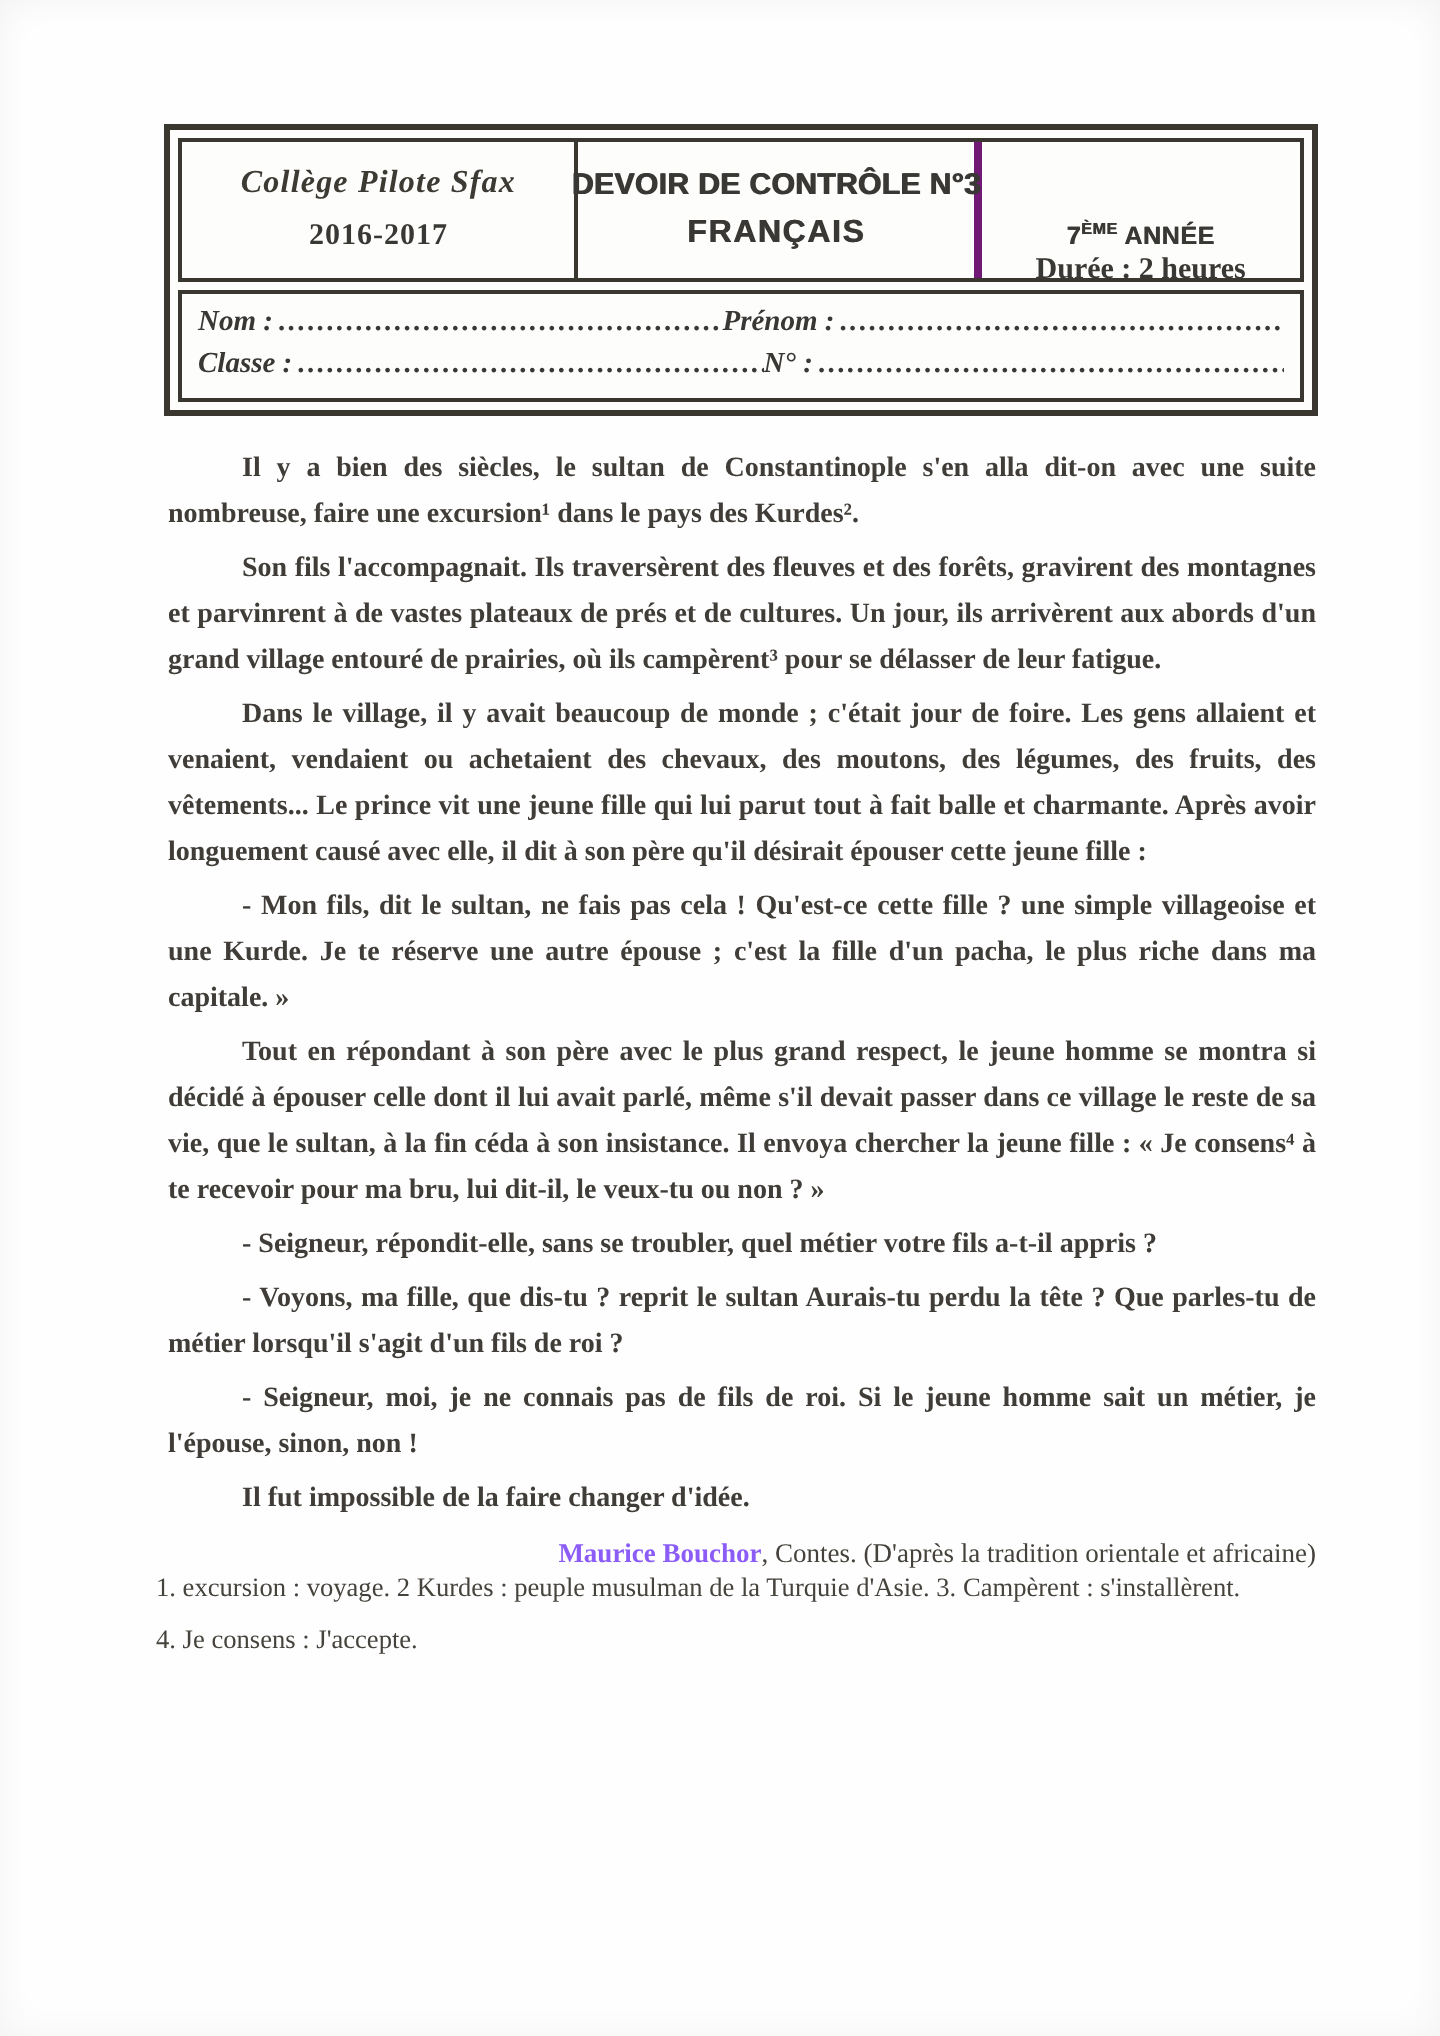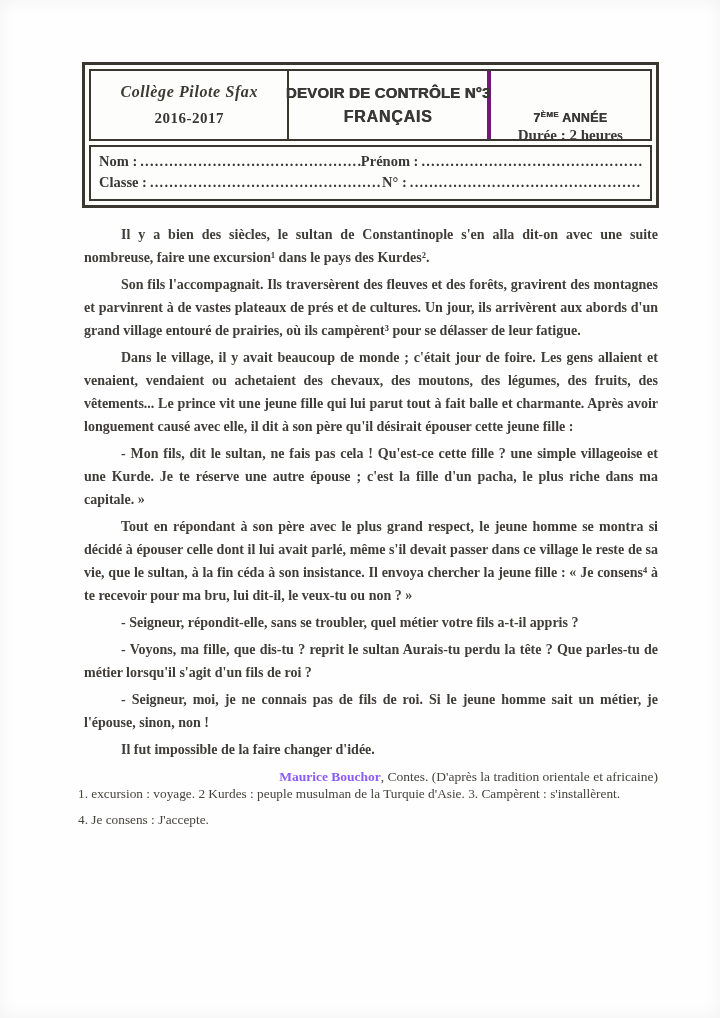--- a/index.html
+++ b/index.html
@@ -82,20 +82,21 @@
     margin-top: 4px;
     padding: 4px 8px 6px 8px;
   }
   .field-line {
     display: flex;
     align-items: baseline;
     font-weight: bold;
     font-size: 14.5px;
     line-height: 21px;
     white-space: nowrap;
+    font-style: italic;
   }
   .flabel { flex: 0 0 auto; padding-right: 3px; }
   .dots {
     flex: 1 1 0;
     overflow: hidden;
     letter-spacing: 1.2px;
     padding-right: 5px;
     font-weight: bold;
   }
 

